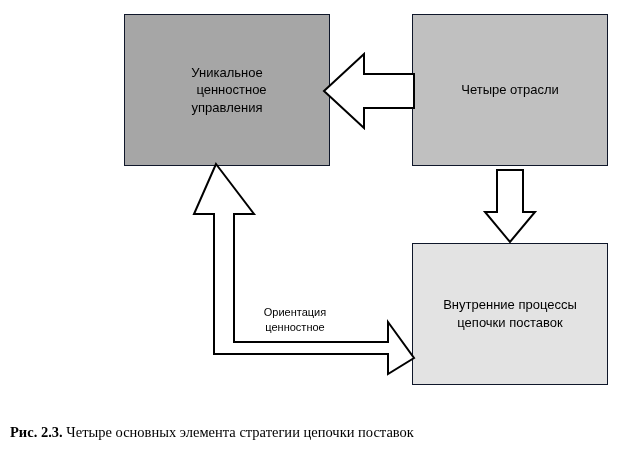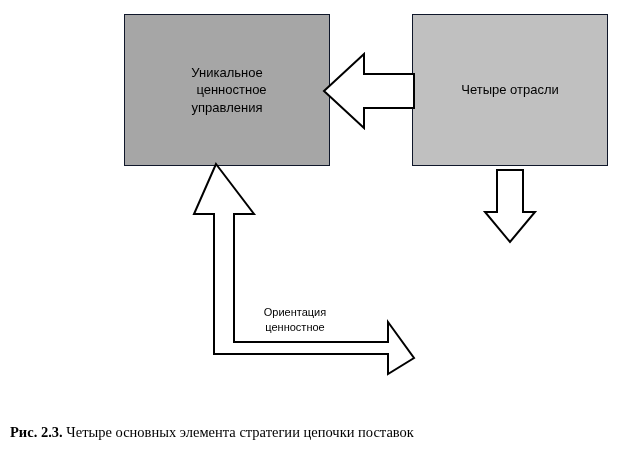--- a/index.html
+++ b/index.html
@@ -104,20 +104,26 @@
       <span style="display:block;">Уникальное</span>
       <span style="display:block;margin-left:9px;">ценностное</span>
       <span style="display:block;">управления</span>
     </span>
   </div>
 
   <div class="box" id="box-industry">
     <span>Четыре отрасли</span>
   </div>
 
+  <div class="box" id="box-internal">
+    <span style="display:block;">
+      <span style="display:block;">Внутренние процессы</span>
+      <span style="display:block;">цепочки поставок</span>
+    </span>
+  </div>
 
   <div class="arrow" id="arrow-left" style="left:322px; top:52px; width:94px; height:78px;">
     <svg width="94" height="78" viewBox="0 0 94 78">
       <polygon points="2,39 42,2 42,22 92,22 92,56 42,56 42,76" fill="#ffffff" stroke="#000000" stroke-width="2" stroke-linejoin="miter"></polygon>
     </svg>
   </div>
 
   <div class="arrow" id="arrow-down" style="left:482px; top:168px; width:56px; height:76px;">
     <svg width="56" height="76" viewBox="0 0 56 76">
       <polygon points="15,2 41,2 41,44 53,44 28,74 3,44 15,44" fill="#ffffff" stroke="#000000" stroke-width="2" stroke-linejoin="miter"></polygon>

